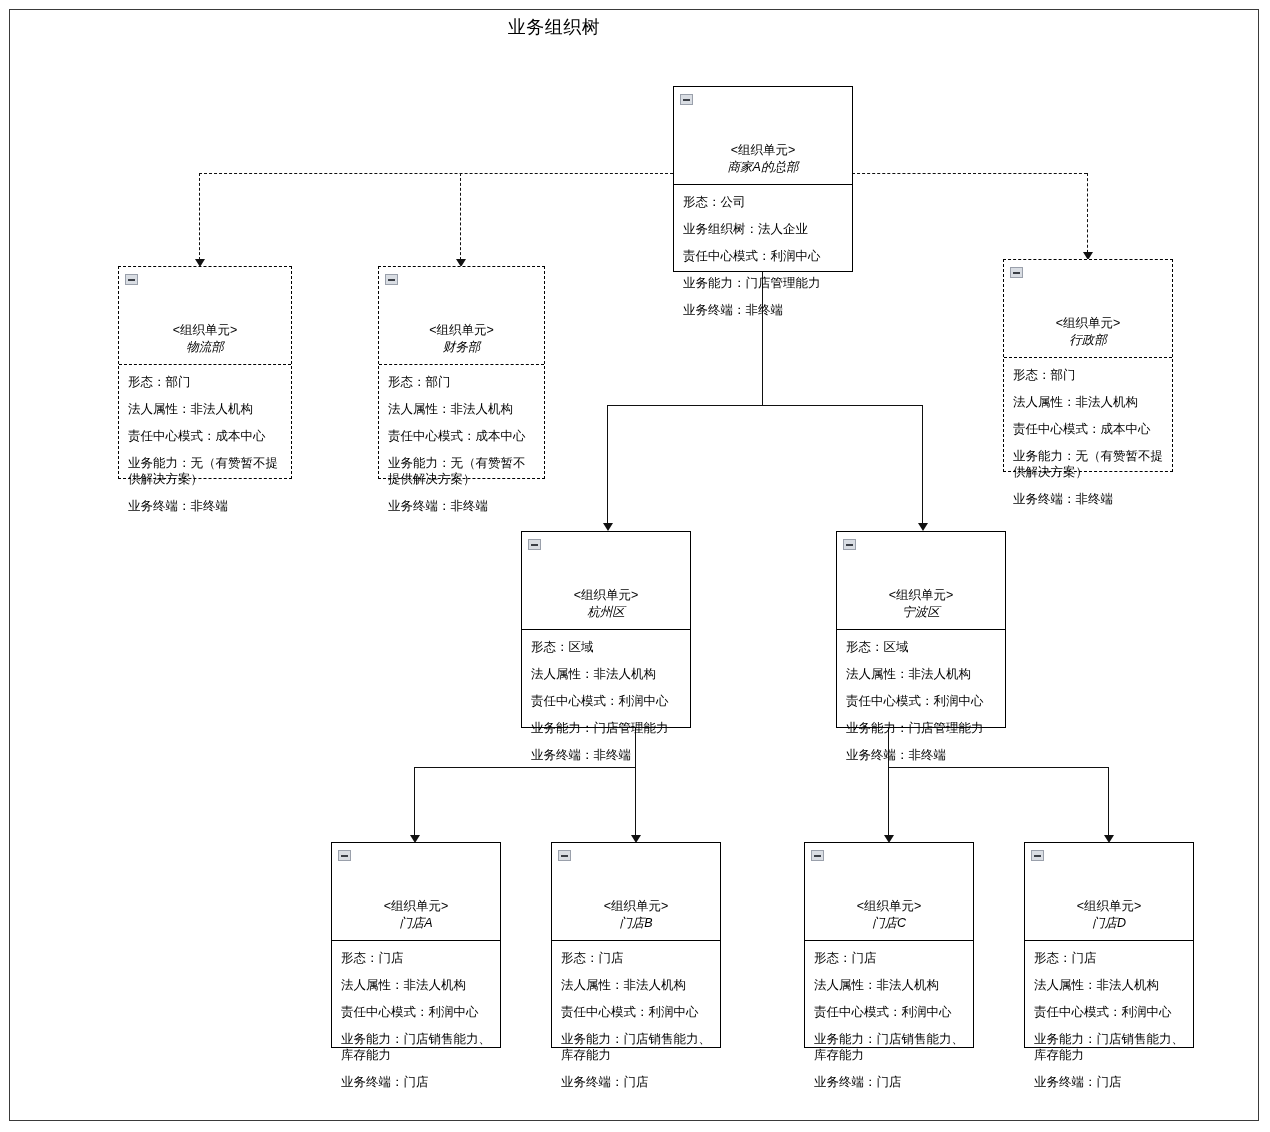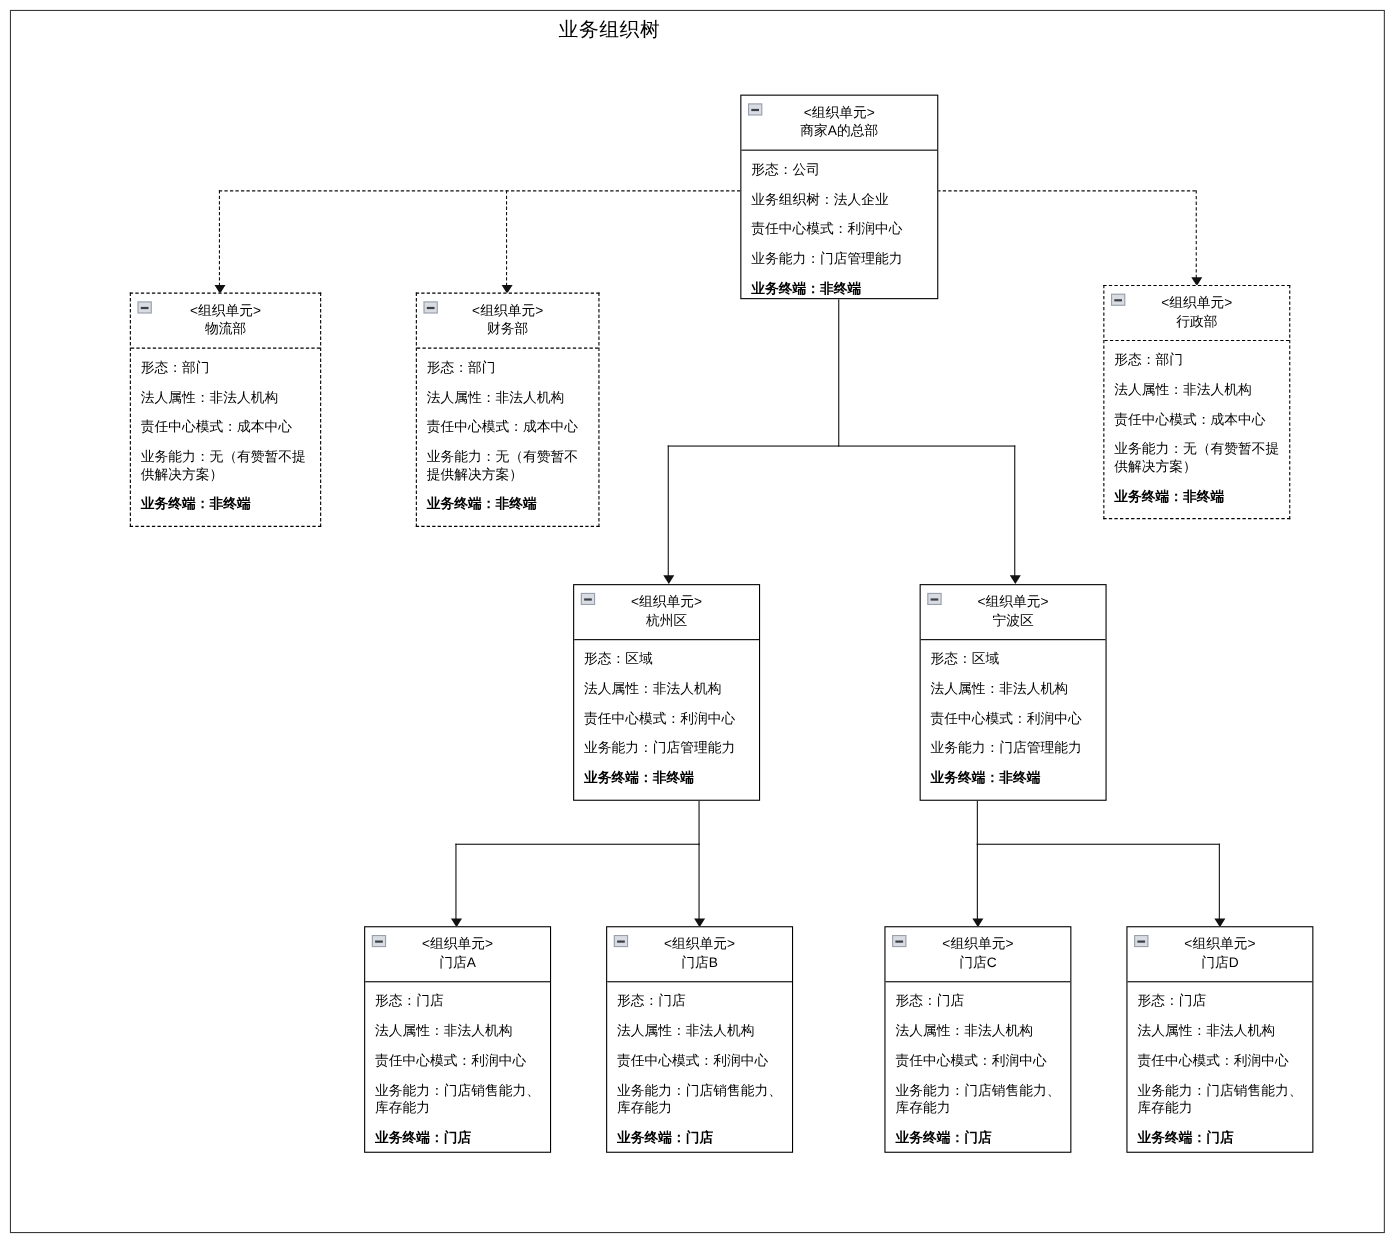--- a/index.html
+++ b/index.html
@@ -50,22 +50,22 @@
     box-sizing:border-box;
     border-bottom:1px solid #000000;
     padding:7px 6px 8px 6px;
     text-align:center;
     font-size:12.5px;
     line-height:17px;
   }
   .node.dashed .node-header{
     border-bottom:1px dashed #000000;
   }
-  .stereotype{display:block;}
-  .node-name{display:block;}
+  .stereotype{display:block;margin-top:48px;}
+  .node-name{display:block;font-style:italic;}
   .collapse-icon{
     position:absolute;
     left:6px; top:7px;
     width:13px; height:11px;
     box-sizing:border-box;
     border:1px solid #9aa0ab;
     background:#d9dde3;
   }
   .collapse-icon i{
     position:absolute;
@@ -77,21 +77,21 @@
   .node-body{
     padding:9px 9px 9px 9px;
     box-sizing:border-box;
   }
   .attr{
     font-size:12.5px;
     line-height:16px;
     margin:0 0 11px 0;
     white-space:pre-line;
   }
-  .attr:last-child{margin-bottom:0;font-weight:bold;}
+  .attr:last-child{margin-bottom:0;}
 
   
   .edge{
     position:absolute;
     background:#111111;
     z-index:1;
   }
   .edge.h{height:1px;}
   .edge.v{width:1px;}
   .edge.dash-h{

